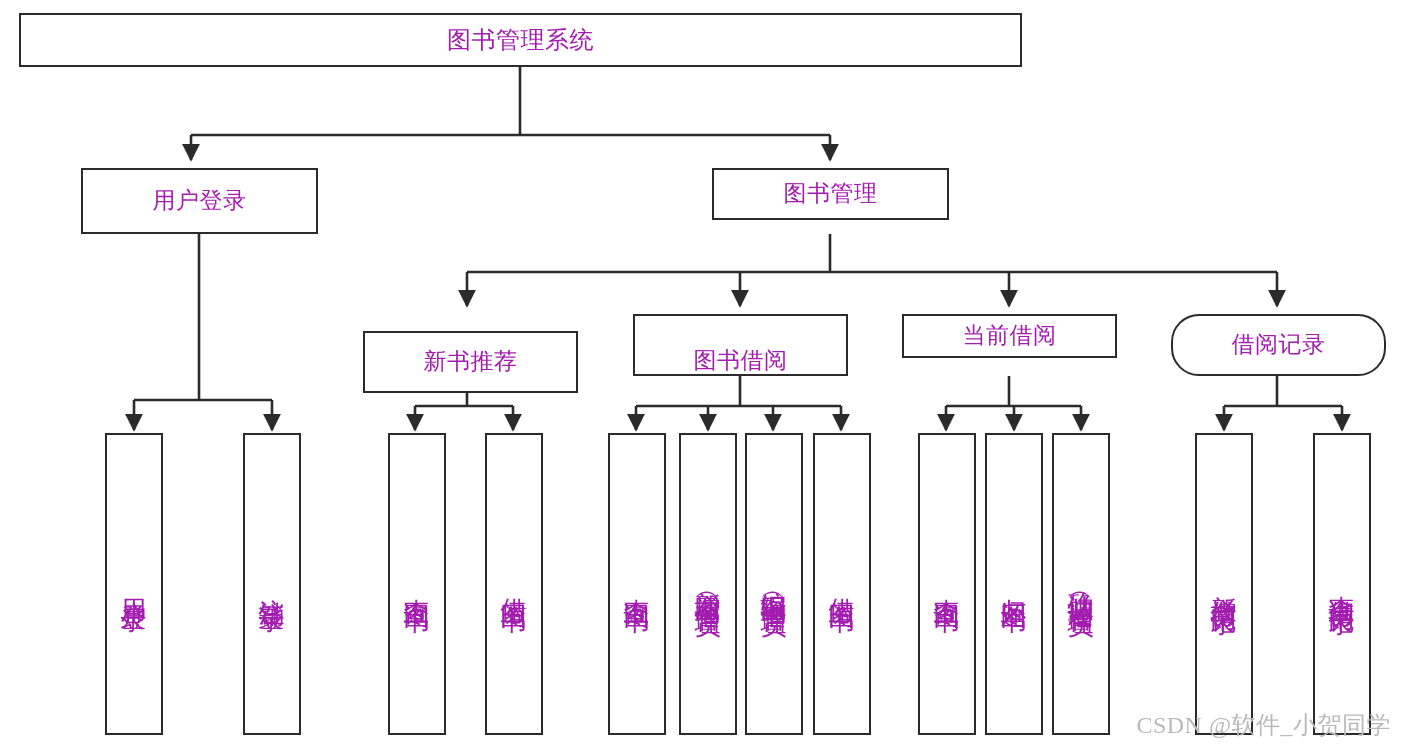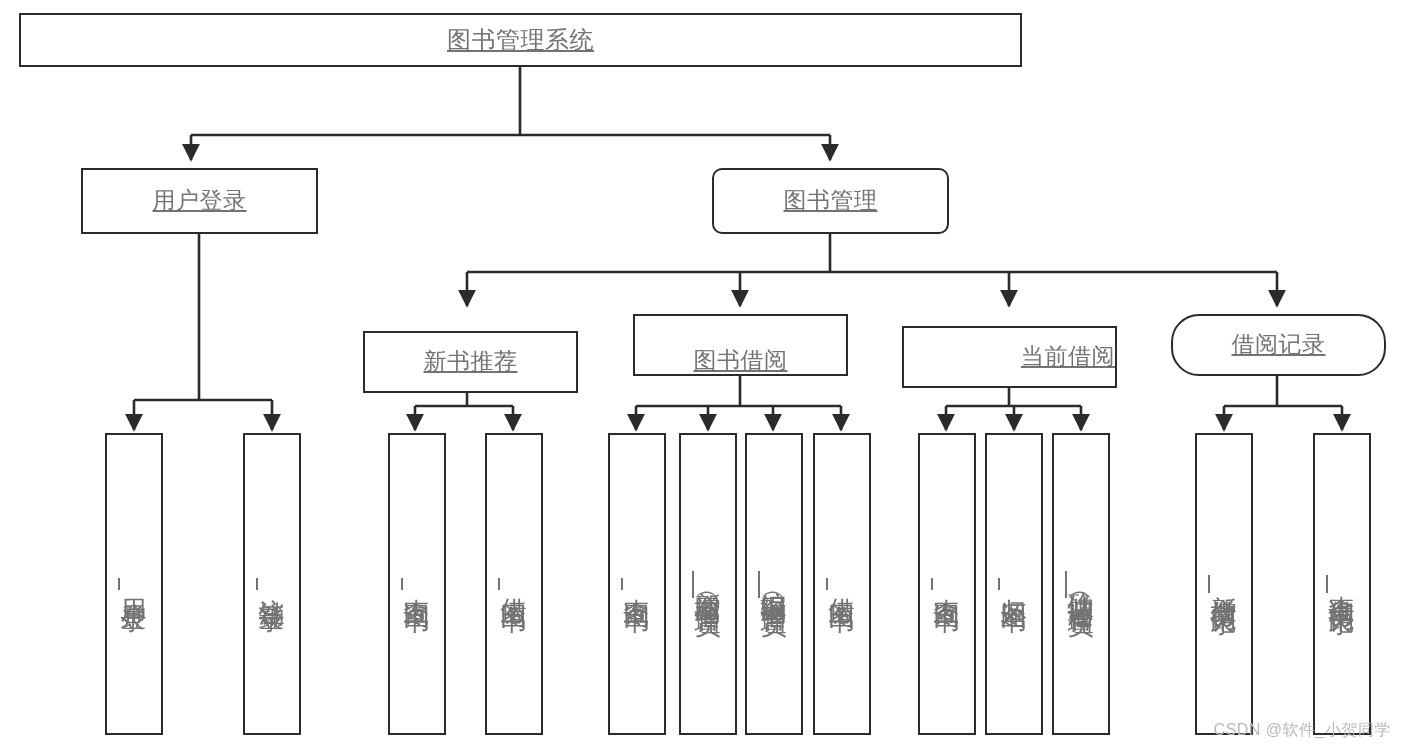--- a/index.html
+++ b/index.html
@@ -26,22 +26,21 @@
     pointer-events: none;
   }
   .node {
     position: absolute;
     box-sizing: border-box;
     border: 2.5px solid #2b2b2b;
     background: #ffffff;
     display: flex;
     align-items: center;
     justify-content: center;
-    color: #737373;
-    text-decoration: underline;
+    color: #a21caf;
   }
   .node .lbl {
     display: block;
     line-height: 1.18;
     letter-spacing: 0.5px;
     white-space: nowrap;
   }
   
   .node.h .lbl {
     font-size: 23px;
@@ -59,25 +58,25 @@
     text-orientation: upright;
     font-size: 26px;
     line-height: 1.0;
     letter-spacing: 3px;
     white-space: nowrap;
   }
   .watermark {
     position: absolute;
     right: 14px;
     bottom: 6px;
-    font-size: 16px;
+    font-size: 24px;
     color: #b9b9b9;
     letter-spacing: 0.5px;
     white-space: nowrap;
-    font-family: Liberation Sans, sans-serif;
+    font-family: Liberation Serif, serif;
   }
 </style>
 </head>
 <body>
 
 <div id="canvas">
 
   <svg id="wires" viewBox="0 0 1405 747" xmlns="http://www.w3.org/2000/svg">
     <defs>
       <marker id="arrow" viewBox="0 0 10 10" refX="9" refY="5" markerWidth="7" markerHeight="7" orient="auto-start-reverse">
@@ -128,31 +127,31 @@
     </g>
   </svg>
 
   <div class="node h root" style="left:19px; top:13px; width:1003px; height:54px;">
     <span class="lbl">图书管理系统</span>
   </div>
 
   <div class="node h" style="left:81px; top:168px; width:237px; height:66px;">
     <span class="lbl">用户登录</span>
   </div>
-  <div class="node h" style="left:712px; top:168px; width:237px; height:66px;border-radius:10px;">
+  <div class="node h" style="left:712px; top:168px; width:237px; height:52px;">
     <span class="lbl">图书管理</span>
   </div>
 
   <div class="node h" style="left:363px; top:314px; width:215px; height:62px;margin-top:17px;">
     <span class="lbl">新书推荐</span>
   </div>
   <div class="node h" style="left:633px; top:314px; width:215px; height:62px;align-items:flex-end;">
     <span class="lbl">图书借阅</span>
   </div>
-  <div class="node h" style="left:902px; top:326px; width:215px; height:62px;justify-content:flex-end;">
+  <div class="node h" style="left:902px; top:314px; width:215px; height:44px;">
     <span class="lbl">当前借阅</span>
   </div>
   <div class="node h" style="left:1171px; top:314px; width:215px; height:62px;border-radius:28px;">
     <span class="lbl">借阅记录</span>
   </div>
 
   <div class="node v" style="left:105px; top:433px; width:58px; height:302px;">
     <span class="lbl">用户登录</span>
   </div>
   <div class="node v" style="left:243px; top:433px; width:58px; height:302px;">

